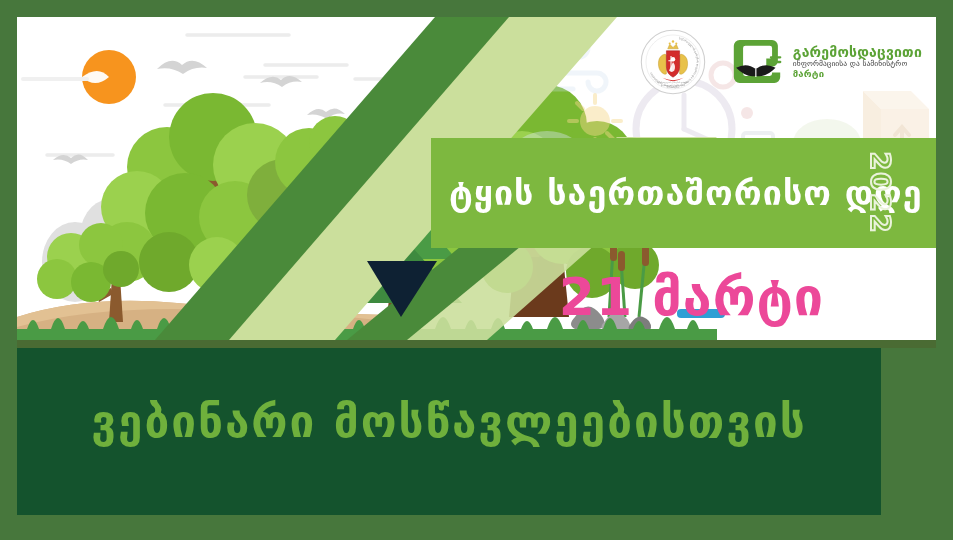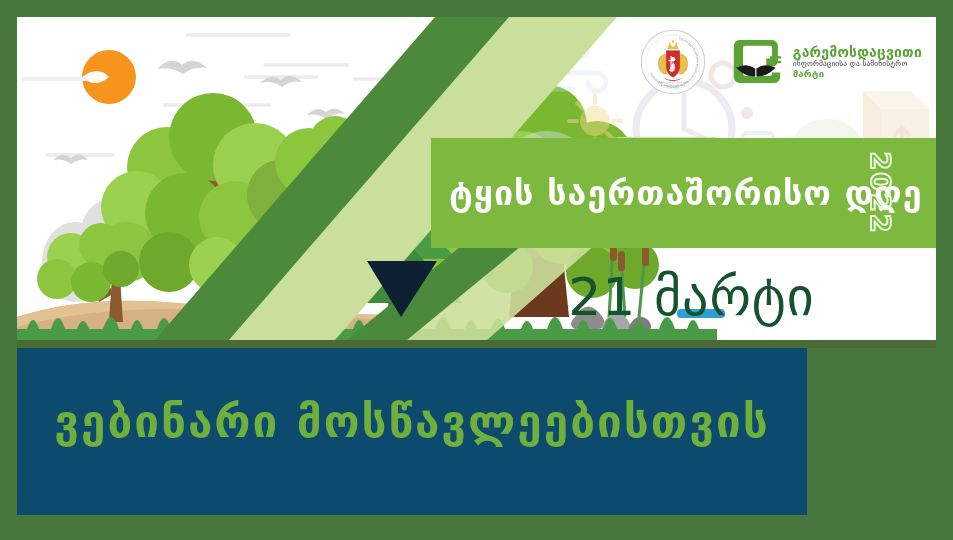--- a/index.html
+++ b/index.html
@@ -17,22 +17,22 @@
   .top-panel{
     position:absolute;left:17px;top:17px;
     width:919px;height:323px;
     background:#ffffff;
     overflow:hidden;
   }
 
   
   .bottom-panel{
     position:absolute;left:17px;top:348px;
-    width:790px;height:167px;
-    background:#0c4a6e;
+    width:864px;height:167px;
+    background:#14532d;
     overflow:hidden;
     display:flex;align-items:flex-start;justify-content:center;
   }
 
   
   .separator{
     position:absolute;left:17px;top:340px;width:919px;height:8px;
     background:#4a6b33;
   }
 
@@ -84,23 +84,23 @@
     white-space:nowrap;
   }
 
   
   .date-line{
     position:absolute;
     left:430px;top:240px;width:489px;height:80px;
     display:flex;align-items:center;justify-content:center;
   }
   .date-text{
-    color:#14532d;
+    color:#ec4899;
     font-size:52px;
-    font-weight:normal;
+    font-weight:bold;
     letter-spacing:1px;
     white-space:nowrap;
     line-height:1;
   }
 
   
   .logo-row{
     position:absolute;right:14px;top:12px;
     display:flex;align-items:center;gap:22px;
   }

